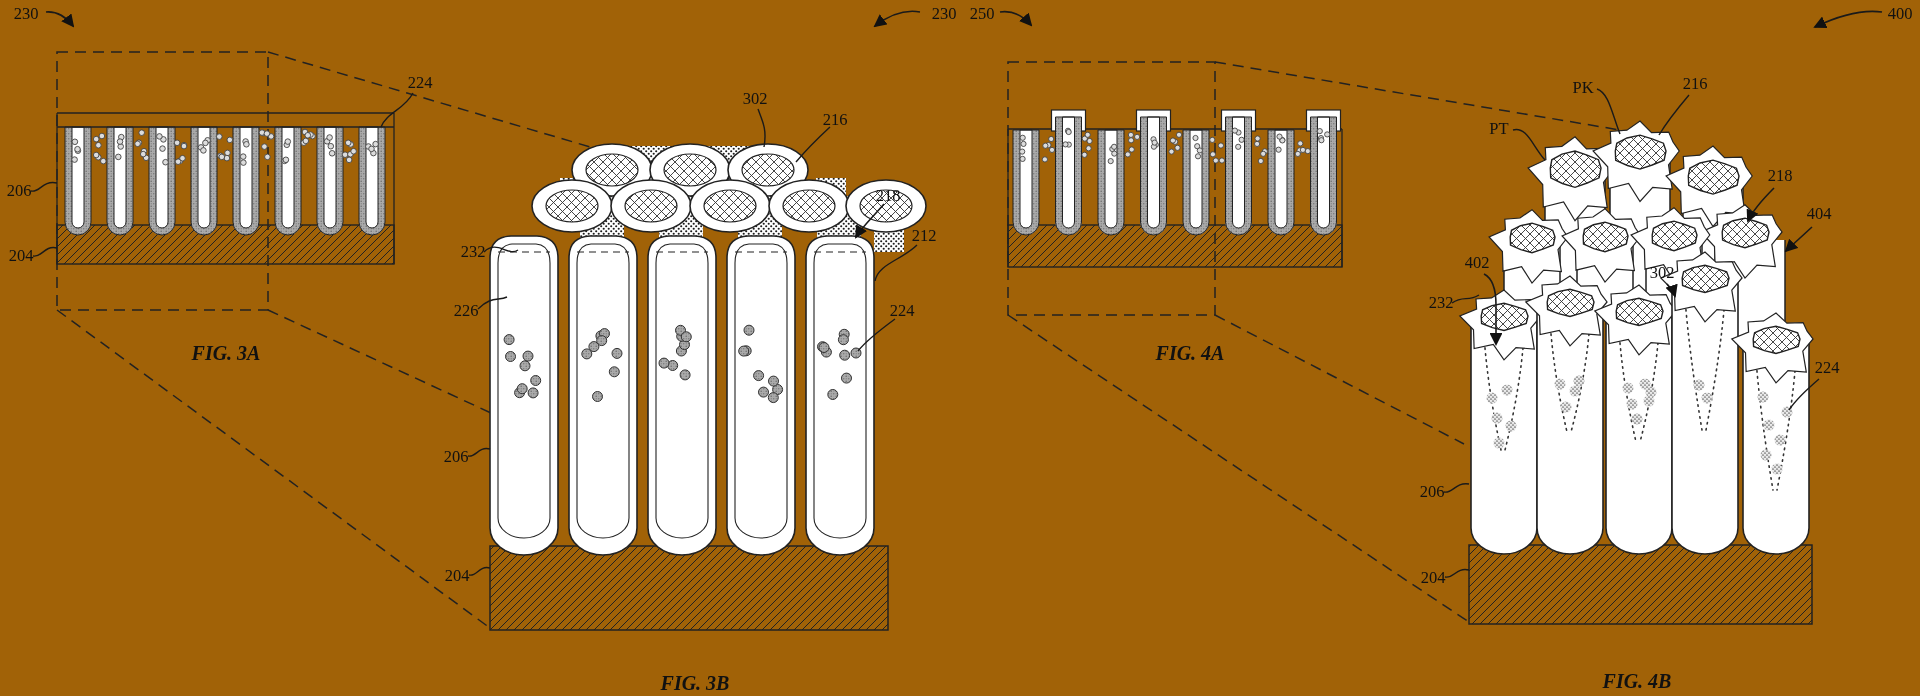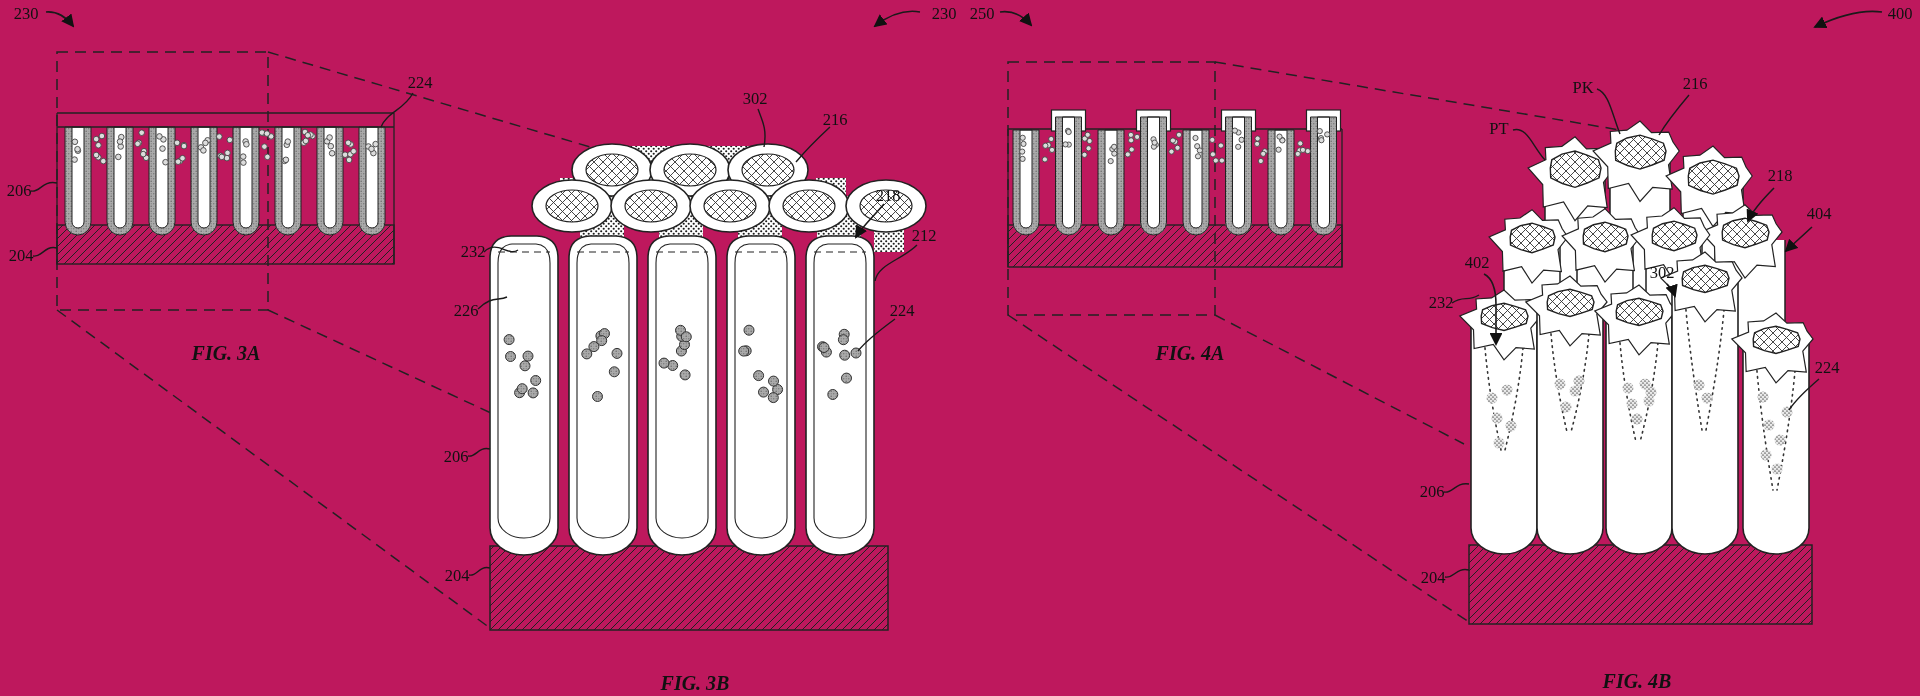--- a/index.html
+++ b/index.html
@@ -1,16 +1,16 @@
 <!DOCTYPE html>
 <html><head>
 <meta charset="utf-8">
 <style>
   html,body{margin:0;padding:0;background:#fff;}
-  #page{position:relative;width:1920px;height:696px;background:#be185d;overflow:hidden;}
+  #page{position:relative;width:1920px;height:696px;background:#a16207;overflow:hidden;}
   svg{display:block;}
   .lbl{font:16.5px "Liberation Serif", serif;fill:#111;text-anchor:middle;}
   .cap{font:italic 700 20px "Liberation Serif", serif;fill:#111;text-anchor:middle;}
   .dash{stroke:#222;stroke-width:1.5;stroke-dasharray:11 7;fill:none;}
   .ldr{stroke:#1a1a1a;stroke-width:1.4;fill:none;}
   .arw{stroke:#1a1a1a;stroke-width:1.6;fill:none;marker-end:url(#ah);}
   .ink{stroke:#222;fill:none;}
 </style>
 </head>
 <body>

